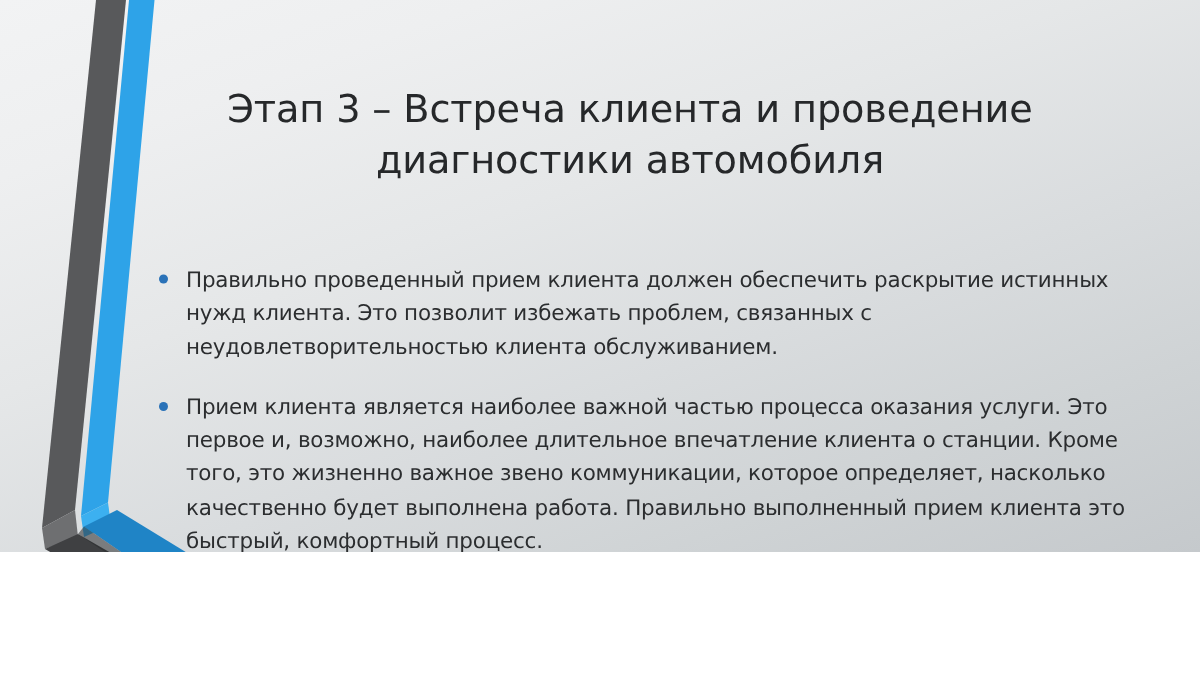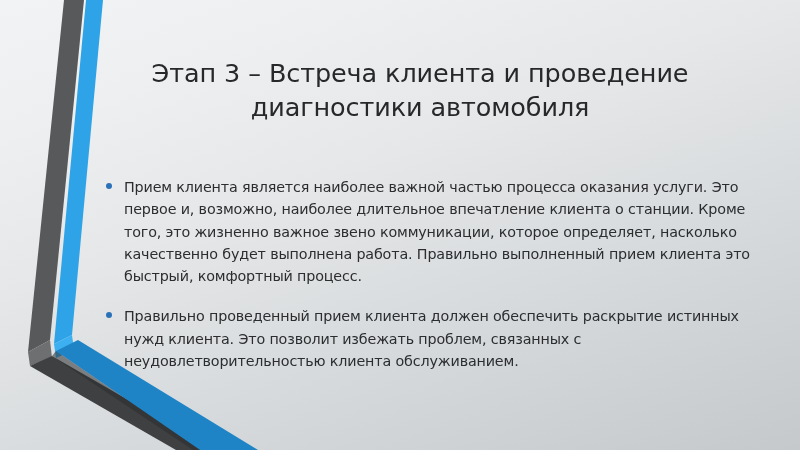--- a/index.html
+++ b/index.html
@@ -10,21 +10,21 @@
   body {
     width: 800px;
     height: 450px;
     overflow: hidden;
     font-family: "Liberation Sans", "DejaVu Sans", sans-serif;
   }
 
   .slide {
     position: relative;
     width: 800px;
-    height: 450px;
+    height: 368px;
     overflow: hidden;
     background: linear-gradient(160deg,
         #f2f3f4 0%,
         #eeeff0 18%,
         #e5e7e8 40%,
         #d9dcde 62%,
         #cfd3d5 80%,
         #c5c9cc 100%);
   }
 
@@ -119,23 +119,23 @@
   </div>
 
   <div class="title-block">
     <div class="title-text">Этап 3 – Встреча клиента и проведение диагностики автомобиля</div>
   </div>
 
   <div class="body-block">
 
     <div class="bullet-item">
       <span class="bullet-dot"></span>
-      <div class="bullet-text">Прием клиента является наиболее важной частью процесса оказания услуги. Это первое и, возможно, наиболее длительное впечатление клиента о станции. Кроме того, это жизненно важное звено коммуникации, которое определяет, насколько качественно будет выполнена работа. Правильно выполненный прием клиента это быстрый, комфортный процесс.</div>
+      <div class="bullet-text">Правильно проведенный прием клиента должен обеспечить раскрытие истинных нужд клиента. Это позволит избежать проблем, связанных с неудовлетворительностью клиента обслуживанием.</div>
     </div>
 
     <div class="bullet-item">
       <span class="bullet-dot"></span>
-      <div class="bullet-text">Правильно проведенный прием клиента должен обеспечить раскрытие истинных нужд клиента. Это позволит избежать проблем, связанных с неудовлетворительностью клиента обслуживанием.</div>
+      <div class="bullet-text">Прием клиента является наиболее важной частью процесса оказания услуги. Это первое и, возможно, наиболее длительное впечатление клиента о станции. Кроме того, это жизненно важное звено коммуникации, которое определяет, насколько качественно будет выполнена работа. Правильно выполненный прием клиента это быстрый, комфортный процесс.</div>
     </div>
 
   </div>
 
 </div>
 
 </body></html>

